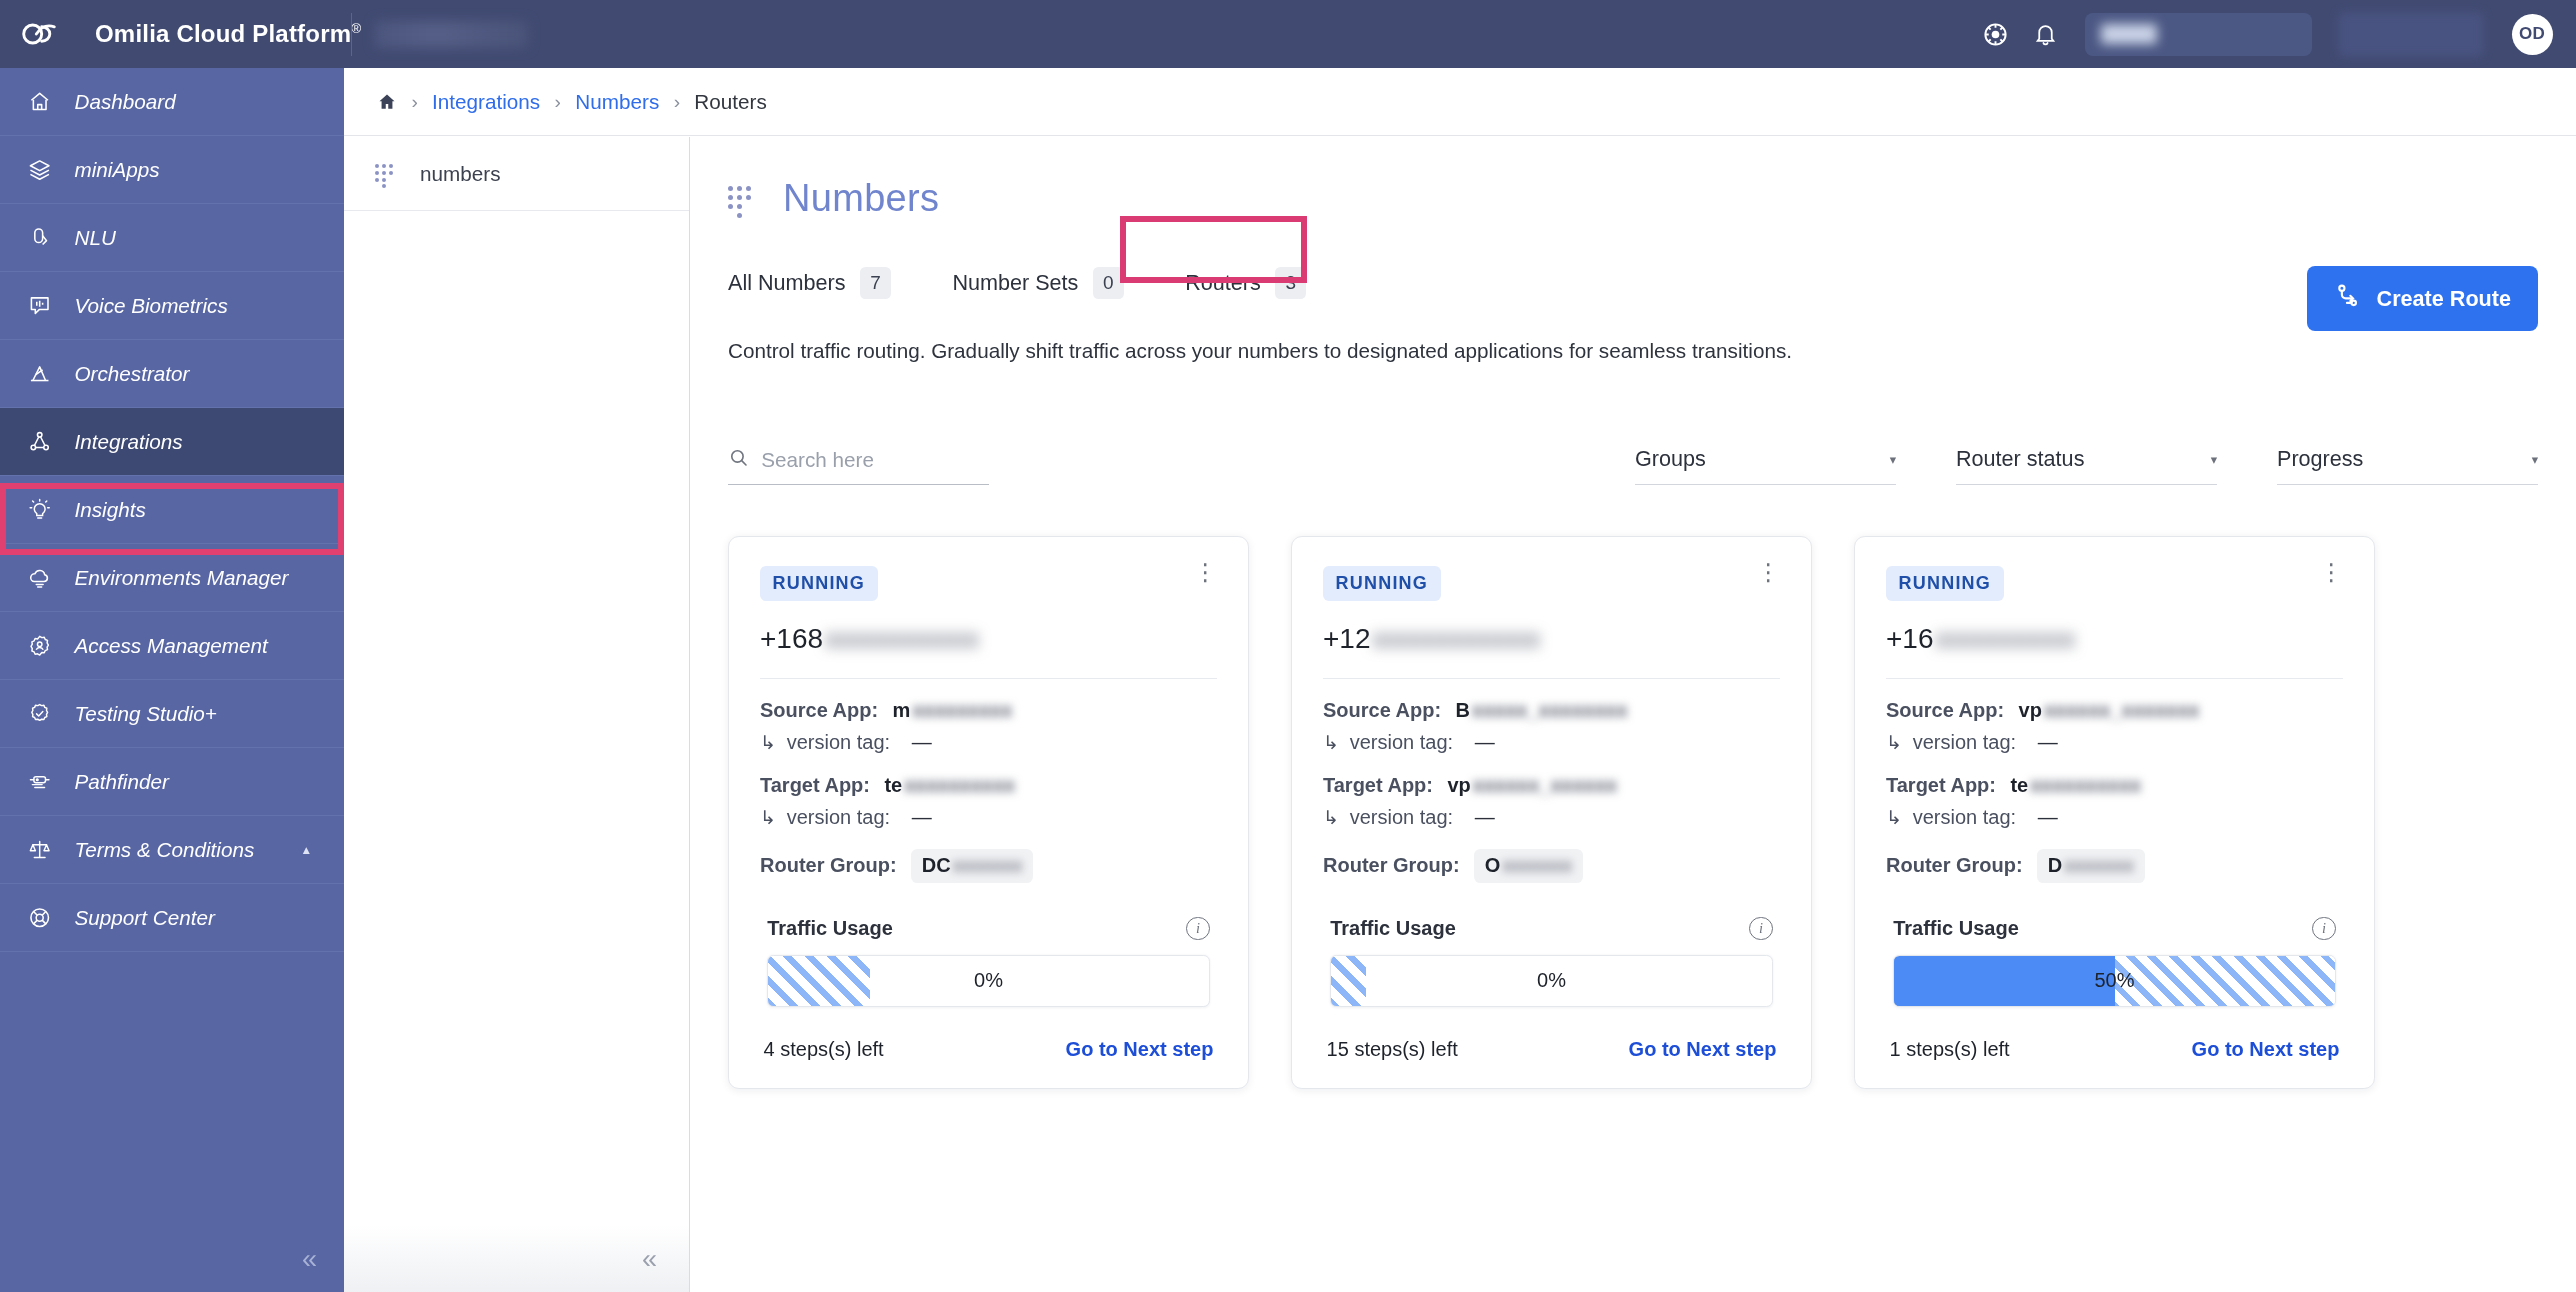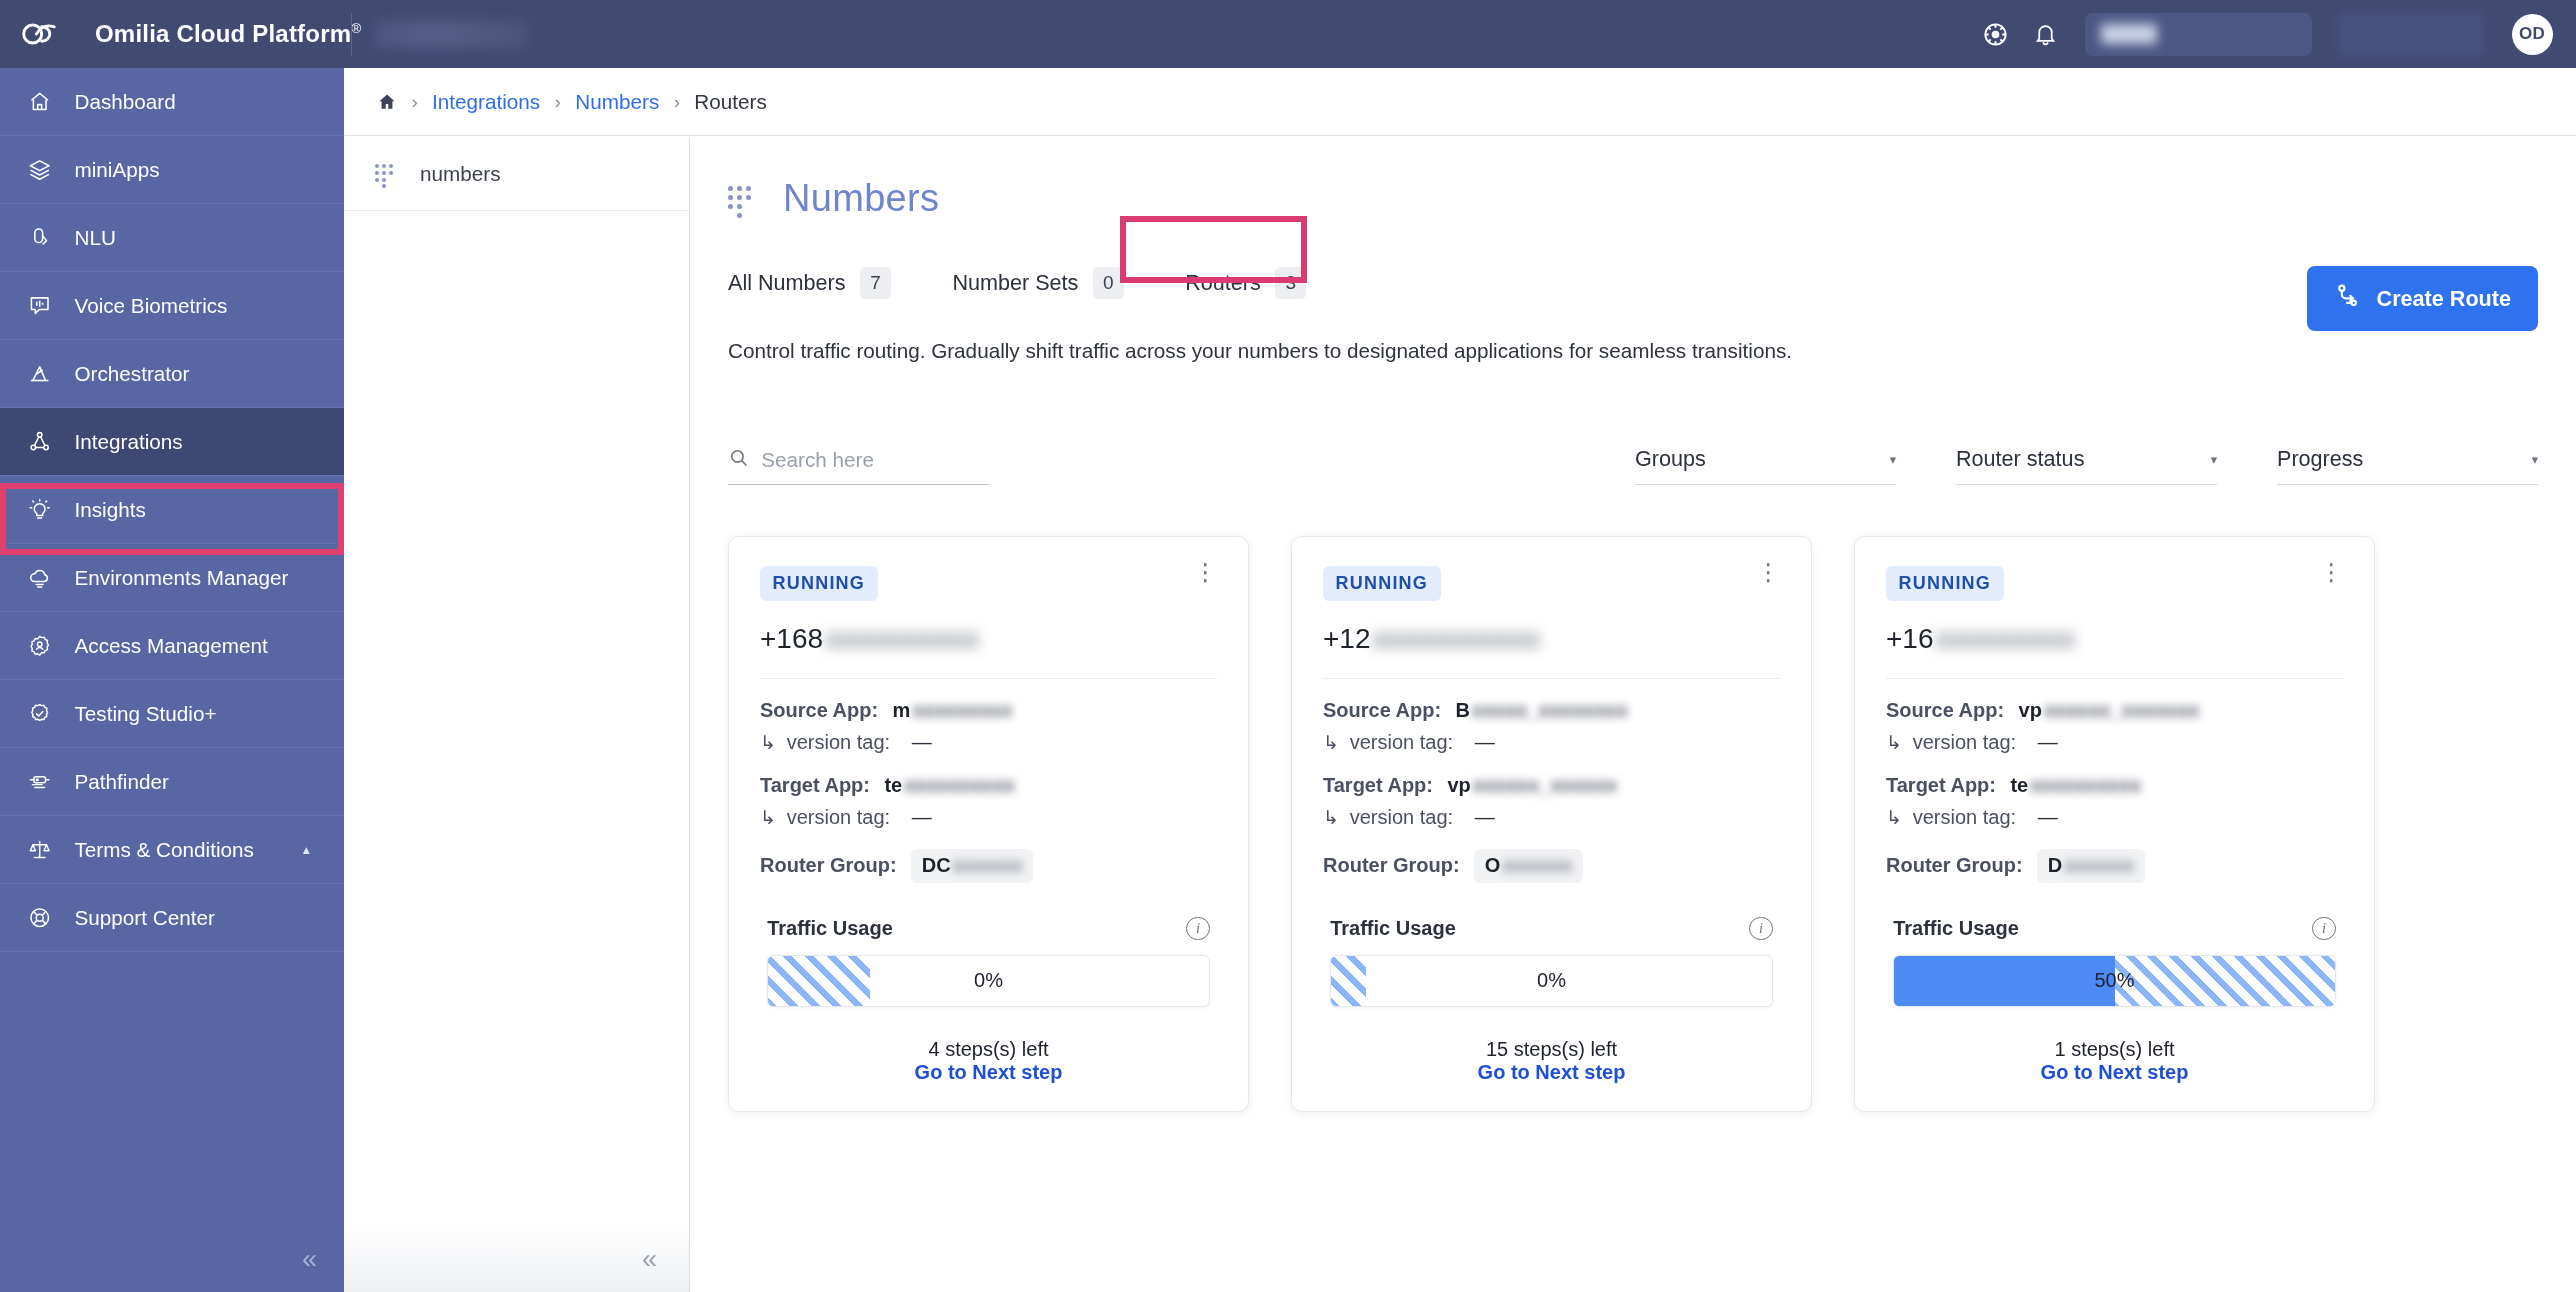--- a/index.html
+++ b/index.html
@@ -59,21 +59,21 @@
     position: absolute; top: 68px; left: 0; width: 344px; height: 1224px;
     background: #5866a4; display: flex; flex-direction: column;
   }
   .nav-item {
     height: 68px; flex: 0 0 68px; display: flex; align-items: center;
     padding-left: 27px; gap: 22.5px; color: #ffffff; font-size: 20.7px;
     border-bottom: 0.9px solid #6371ac; position: relative; cursor: pointer;
   }
   .nav-item.active { background: #3d4873; }
   .nav-icon { width: 25px; height: 25px; flex: 0 0 25px; display: flex; align-items: center; justify-content: center; }
-  .nav-label { white-space: nowrap; }
+  .nav-label { white-space: nowrap; font-style: italic; }
   .nav-caret { position: absolute; right: 32px; font-size: 11.7px; color: #dfe4f4; }
   .nav-highlight {
     position: absolute; left: 0px; top: 415px; width: 344px; height: 72px;
     border: 6.3px solid #e0406f; pointer-events: none; box-sizing: border-box;
   }
   .sidebar-spacer { flex: 1 1 auto; }
   .sidebar-collapse {
     height: 65px; display: flex; align-items: center; justify-content: flex-end;
     padding-right: 27px; color: #a8b2d5; font-size: 27px; cursor: pointer;
   }
@@ -228,21 +228,21 @@
   .progress-fill.striped {
     background-image: repeating-linear-gradient(
       45deg, #8cb6f7 0px, #8cb6f7 6.3px, #ffffff 6.3px, #ffffff 15.3px);
   }
   .progress-label {
     position: absolute; inset: 0; display: flex; align-items: center; justify-content: center;
     font-size: 20px; color: #1e222b; z-index: 2;
   }
   .card-foot {
     display: flex; align-items: center; justify-content: space-between;
-    margin-top: 31px; padding: 0 3.6px; flex-direction: column;
+    margin-top: 31px; padding: 0 3.6px;
   }
   .steps-left { font-size: 20px; color: #1e222b; }
   .next-step { font-size: 20px; color: #1d4ed8; font-weight: bold; cursor: pointer; }
 </style>
 </head>
 <body>
 
 <div id="app">
 
   <div class="topbar">

